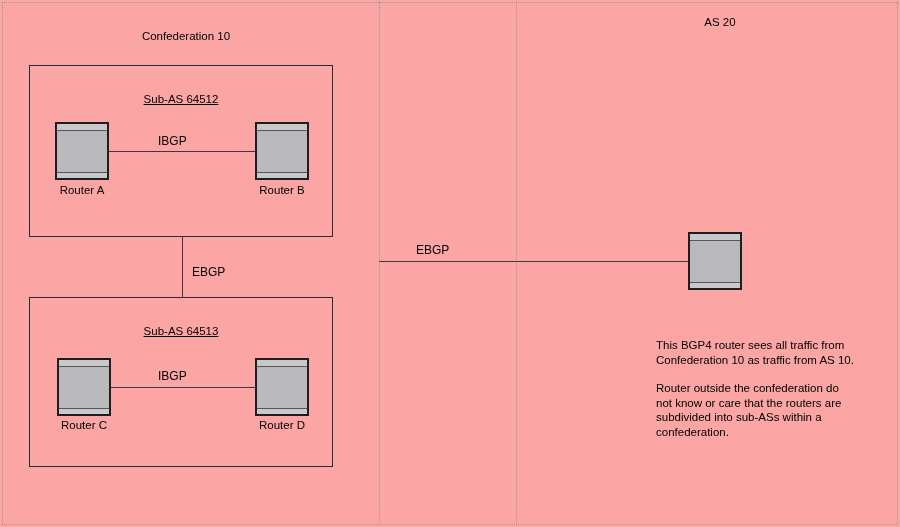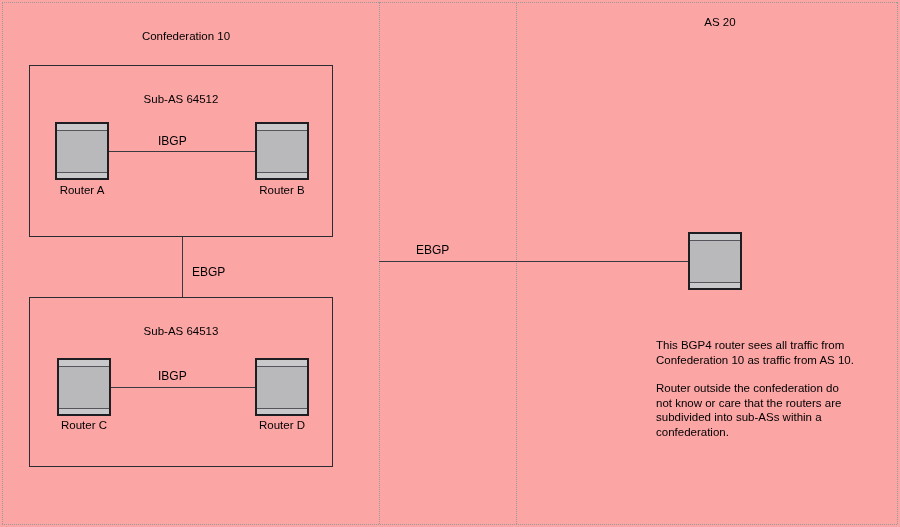--- a/index.html
+++ b/index.html
@@ -83,20 +83,21 @@
 
   .subas-title {
     position: absolute;
     left: 0;
     top: 26px;
     width: 100%;
     text-align: center;
     font-size: 11.5px;
     line-height: 14px;
     white-space: nowrap;
+    text-decoration: underline;
   }
 
   
   .router {
     position: absolute;
     width: 54px;
     height: 58px;
     box-sizing: border-box;
     border: 2px solid #1d1d22;
     background: #b9b9bb;

